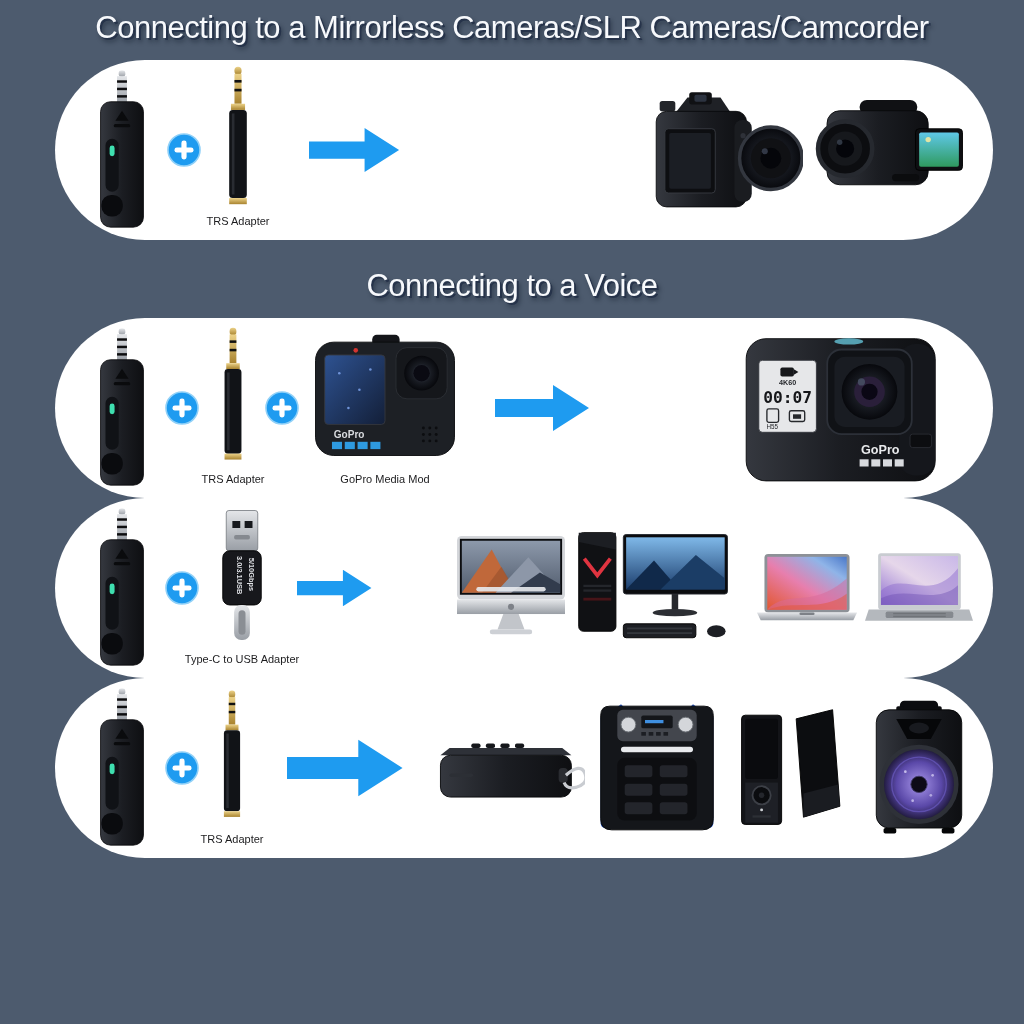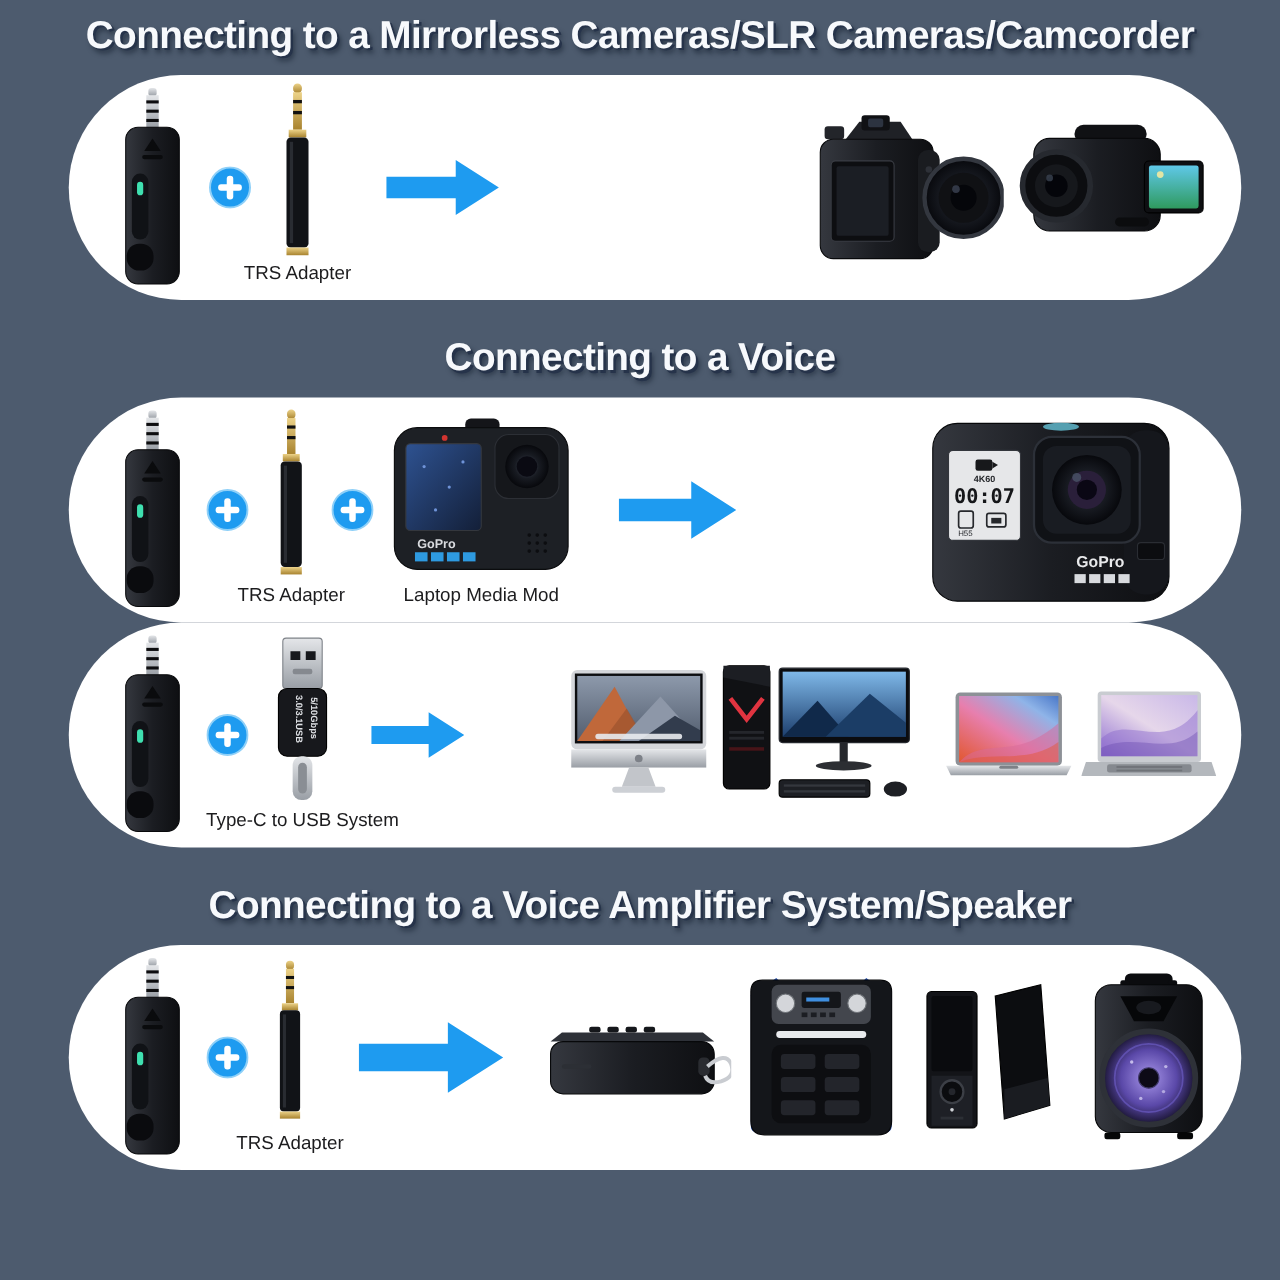--- a/index.html
+++ b/index.html
@@ -1,36 +1,36 @@
 <!DOCTYPE html>
 <html><head>
 <meta charset="utf-8">
 <style>
   html,body{margin:0;padding:0;}
   body{width:1024px;height:1024px;overflow:hidden;background:#4d5b6e;font-family:"Liberation Sans",sans-serif;}
   .page{width:1024px;height:1024px;position:relative;}
   .sec-title{
-    text-align:center;color:#f7f9fc;font-weight:700;font-size:31px;line-height:40px;
+    text-align:center;color:#f7f9fc;font-weight:400;font-size:31px;line-height:40px;
     letter-spacing:-0.5px;margin:26px 0 12px 0;
     text-shadow:2px 2px 0 #26334a,3px 4px 4px rgba(15,25,40,.55);
     white-space:nowrap;
   }
   .s1 .sec-title{margin-top:8px;}
   .pill{
     height:180px;margin:0 31px 0 55px;background:#ffffff;border-radius:92px;
     display:flex;align-items:center;box-sizing:border-box;
   }
   .s1 .pill{padding:0 26px 0 34px;}
   .s2 .pill{padding:0 26px 0 34px;}
   .s3 .pill{padding:0 20px 0 34px;}
   .s4 .pill{padding:0 24px 0 34px;}
   .item{position:relative;height:100%;display:flex;align-items:center;justify-content:center;flex:0 0 auto;}
   .item .lbl{
     position:absolute;bottom:13px;left:50%;transform:translateX(-50%);
-    white-space:nowrap;font-size:15px;color:#1c1c1e;
+    white-space:nowrap;font-size:11px;color:#1c1c1e;
   }
   .item.labeled svg{margin-bottom:22px;}
   .ml-auto{margin-left:auto;text-align:center;}
   svg{display:block;}
 </style>
 </head>
 <body>
 
 <svg width="0" height="0" style="position:absolute" aria-hidden="true">
   <defs>
@@ -253,21 +253,21 @@
               <circle cx="129" cy="104" r="1.6"></circle>
               <circle cx="136" cy="104" r="1.6"></circle>
             <circle cx="122" cy="111" r="1.6"></circle>
               <circle cx="129" cy="111" r="1.6"></circle>
               <circle cx="136" cy="111" r="1.6"></circle>
             <circle cx="122" cy="118" r="1.6"></circle>
               <circle cx="129" cy="118" r="1.6"></circle>
               <circle cx="136" cy="118" r="1.6"></circle>
           </g>
         </svg>
-        <div class="lbl">Laptop Media Mod</div>
+        <div class="lbl">GoPro Media Mod</div>
       </div>
 
       <div class="item" style="margin-left:36px">
         <svg width="96" height="50" viewBox="0 0 96 50">
           <polygon points="0,16 58,16 58,2 94,25 58,48 58,34 0,34" fill="#1e9bf0"></polygon>
         </svg>
       </div>
 
       <div class="item ml-auto" style="margin-right:12px">
         <svg width="216" height="164" viewBox="0 0 240 182">
@@ -334,21 +334,21 @@
           <rect x="17" y="4" width="36" height="46" rx="3" fill="url(#gMetal)" stroke="#7d8187"></rect>
           <rect x="24" y="16" width="9" height="8" fill="#16181c"></rect>
           <rect x="38" y="16" width="9" height="8" fill="#16181c"></rect>
           <rect x="26" y="32" width="18" height="5" rx="2" fill="#85898f"></rect>
           <rect x="13" y="50" width="44" height="62" rx="8" fill="#17181c" stroke="#000"></rect>
           <text transform="translate(29,56) rotate(90)" font-size="8.5" font-weight="bold" fill="#dfe1e5" font-family="Liberation Sans,sans-serif">3.0/3.1USB</text>
           <text transform="translate(43,58) rotate(90)" font-size="8.5" font-weight="bold" fill="#dfe1e5" font-family="Liberation Sans,sans-serif">5/10Gbps</text>
           <rect x="26" y="112" width="18" height="40" rx="8" fill="url(#gMetal)"></rect>
           <rect x="31" y="118" width="8" height="28" rx="4" fill="#8a8e94"></rect>
         </svg>
-        <div class="lbl">Type-C to USB System</div>
+        <div class="lbl">Type-C to USB Adapter</div>
       </div>
 
       <div class="item" style="margin-left:24px">
         <svg width="76" height="42" viewBox="0 0 96 50">
           <polygon points="0,16 58,16 58,2 94,25 58,48 58,34 0,34" fill="#1e9bf0"></polygon>
         </svg>
       </div>
 
       <div class="item ml-auto">
         <svg width="116" height="108" viewBox="0 0 120 112">
@@ -409,21 +409,20 @@
           <rect x="22" y="64" width="72" height="7" rx="2" fill="#85898f"></rect>
           <rect x="30" y="65.5" width="56" height="1.5" fill="#6f7378"></rect>
             <rect x="30" y="68.5" width="56" height="1.5" fill="#6f7378"></rect>
         </svg>
       </div>
 
     </div>
   </div>
 
   <div class="section s4">
-    <div class="sec-title">Connecting to a Voice Amplifier System/Speaker</div>
     <div class="pill">
 
       <div class="item">
         <svg width="66" height="162" viewBox="0 0 80 195">
           <rect x="36" y="1" width="8" height="8" rx="3" fill="url(#gMetal)"></rect>
           <rect x="34" y="8" width="12" height="32" fill="url(#gMetal)"></rect>
           <rect x="34" y="13" width="12" height="3" fill="#0d0d0f"></rect>
             <rect x="34" y="22" width="12" height="3" fill="#0d0d0f"></rect>
             <rect x="34" y="31" width="12" height="3" fill="#0d0d0f"></rect>
           <rect x="14" y="39" width="52" height="152" rx="12" fill="url(#gBody)" stroke="#08090b"></rect>

